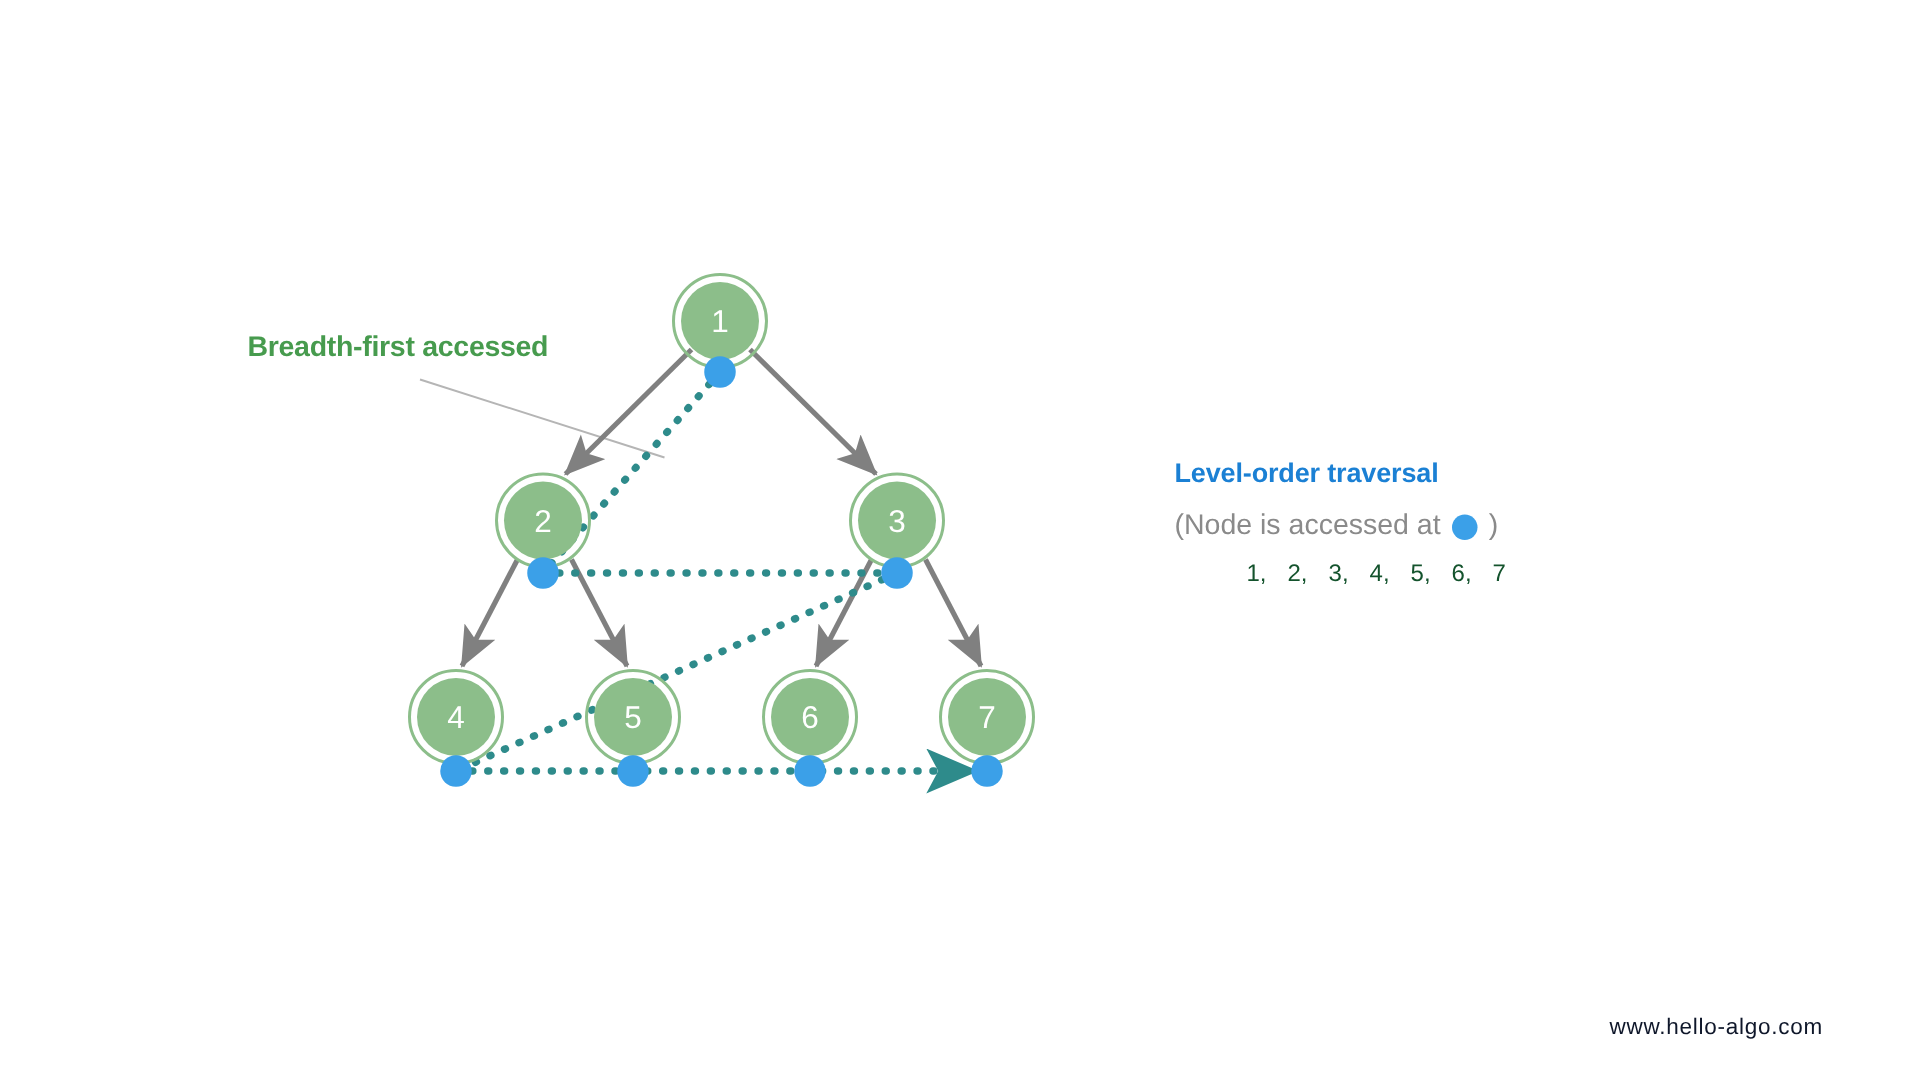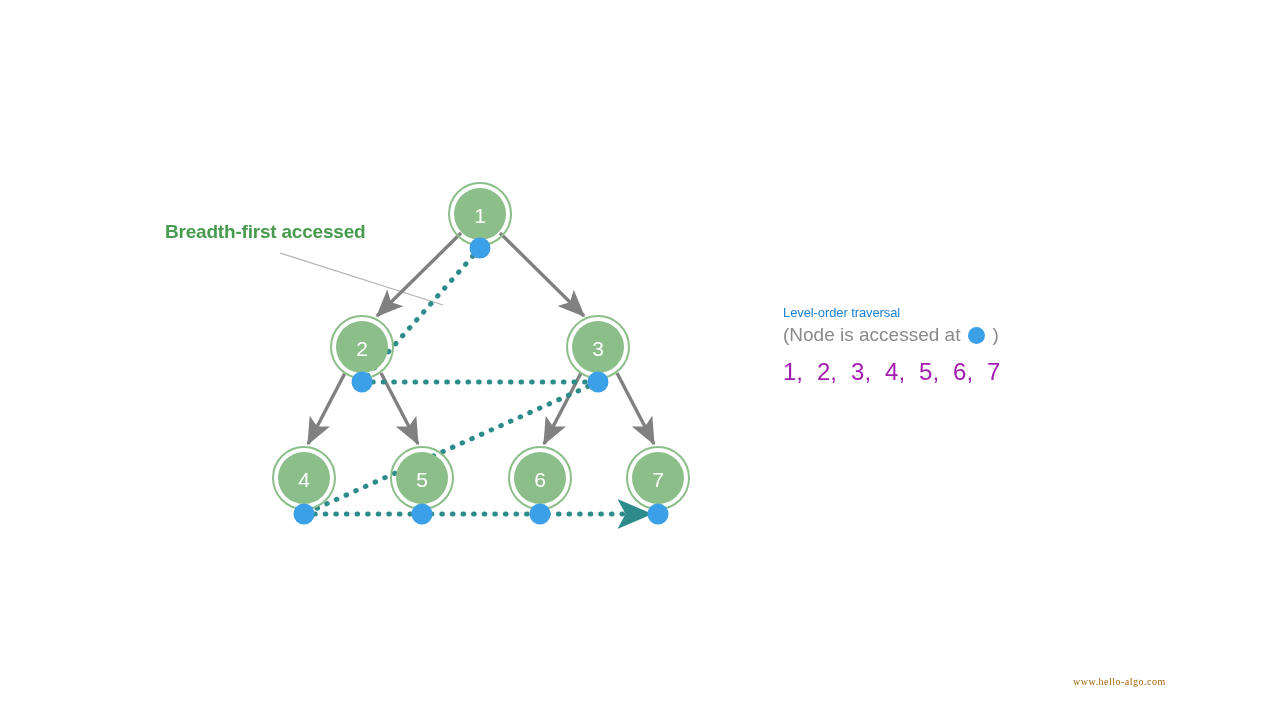--- a/index.html
+++ b/index.html
@@ -38,60 +38,61 @@
     letter-spacing: -0.2px;
     white-space: nowrap;
   }
   .legend {
     position: absolute;
     left: 783px;
     top: 305px;
     width: 420px;
   }
   .legend-title {
-    font-size: 13px;
-    font-weight: normal;
+    font-size: 18px;
+    font-weight: bold;
     color: #1B80D4;
     letter-spacing: -0.1px;
     white-space: nowrap;
   }
   .legend-sub {
-    margin-top: 4px;
+    margin-top: 14px;
     font-size: 19px;
     color: #8a8a8a;
     white-space: nowrap;
     display: flex;
     align-items: center;
   }
   .legend-dot {
     display: inline-block;
     width: 17px;
     height: 17px;
     border-radius: 50%;
     background: #3BA0E8;
     margin: 0 7px 0 8px;
     vertical-align: middle;
   }
   .legend-seq {
     margin-top: 12px;
-    font-size: 24px;
-    color: #a21caf;
+    font-size: 16px;
+    color: #14532d;
     white-space: nowrap;
+    margin-left: 48px;
   }
   .legend-seq .sep {
     display: inline-block;
     padding-right: 14px;
   }
   .watermark {
     position: absolute;
     left: 1073px;
     top: 676px;
-    font-family: Liberation Serif, serif;
-    font-size: 10px;
-    color: #a16207;
+    font-family: Liberation Sans, sans-serif;
+    font-size: 15px;
+    color: #0f172a;
     letter-spacing: 0.5px;
     white-space: nowrap;
   }
 </style>
 </head>
 <body>
 
 <svg id="canvas" viewBox="0 0 1280 720" xmlns="http://www.w3.org/2000/svg">
   <defs>
     <marker id="arrowGray" markerWidth="10" markerHeight="10" refX="7.6" refY="3.4" orient="auto" markerUnits="strokeWidth">

